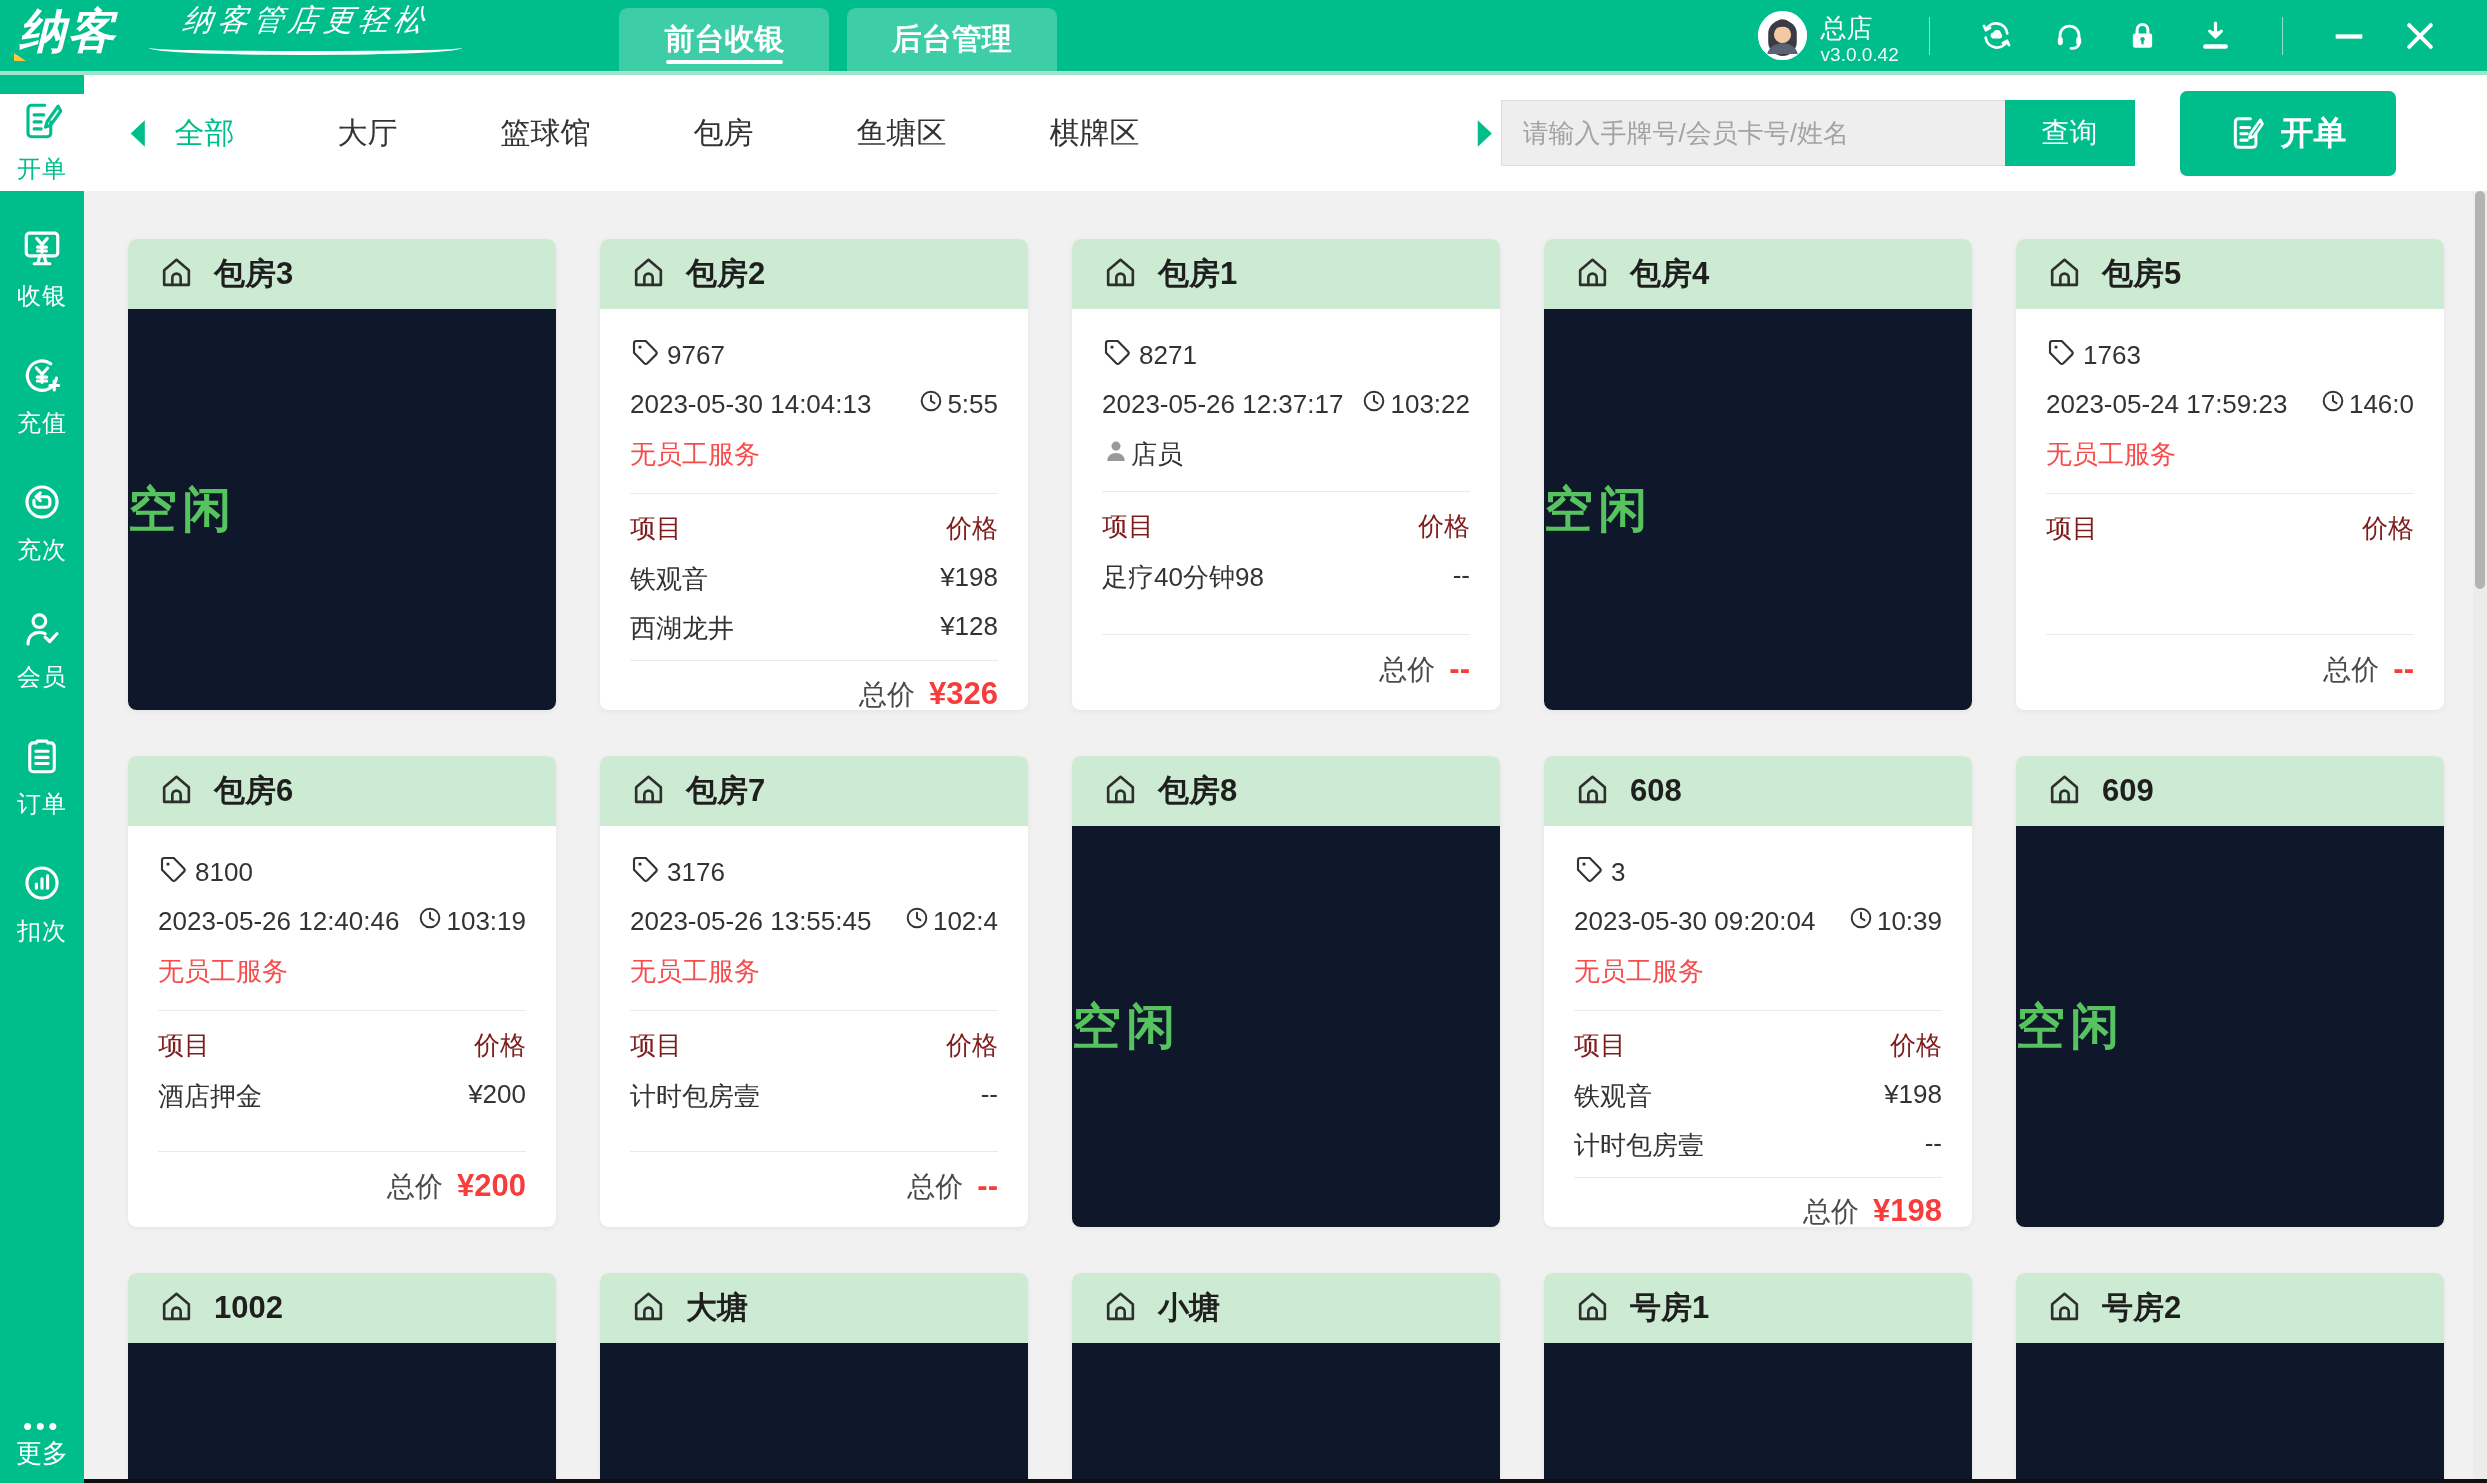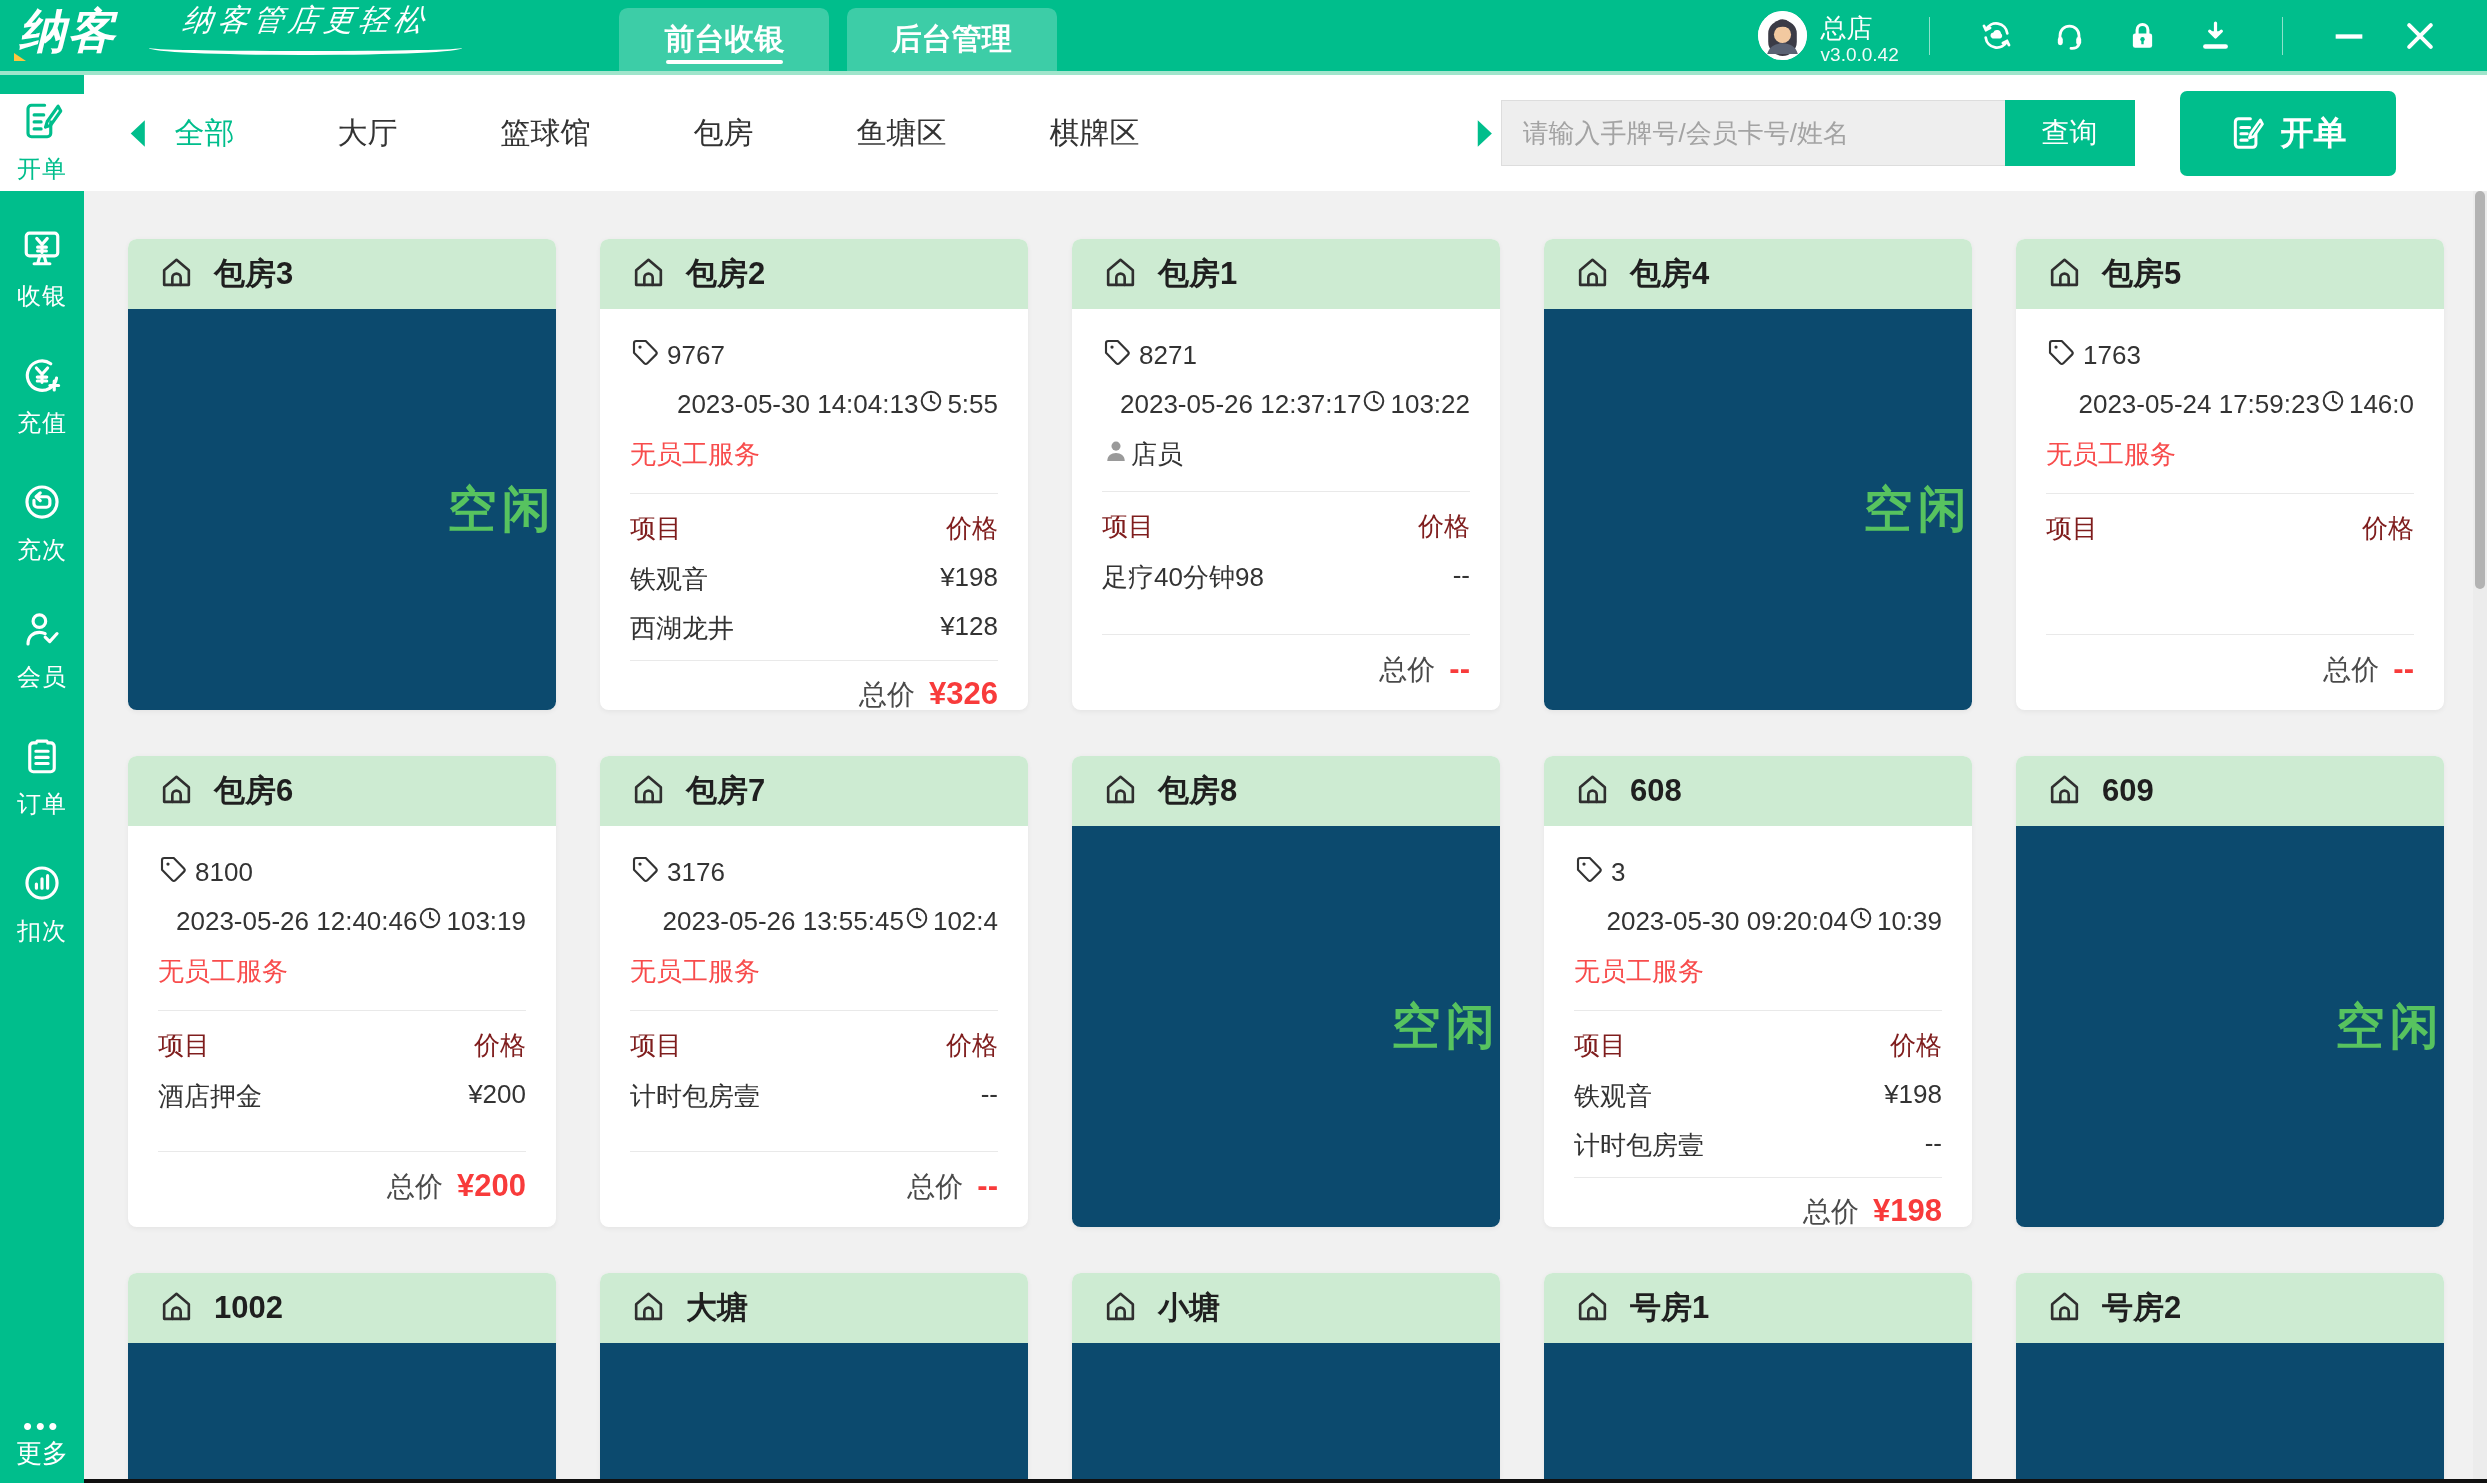--- a/index.html
+++ b/index.html
@@ -69,25 +69,25 @@
   
   .cards{flex:1;overflow:hidden;padding:48px 0 0 44px;display:grid;
     grid-template-columns:repeat(5,428px);grid-auto-rows:471px;column-gap:44px;row-gap:46px;}
   .card{background:#fff;border-radius:8.7px;overflow:hidden;display:flex;flex-direction:column;
     box-shadow:0 1.7px 5.2px rgba(0,0,0,.05);cursor:pointer;}
   .card-header{height:70px;background:#cdebd2;display:flex;align-items:center;gap:19px;
     padding:0 30px;flex:0 0 auto;}
   .card-header svg{width:37px;height:37px;color:#2f2f2f;}
   .room-title{font-size:31px;font-weight:bold;color:#1f1f1f;}
   .card-body{flex:1;display:flex;flex-direction:column;padding:21px 30px 21px;font-size:26px;color:#333;min-height:0;}
-  .card.idle .card-body{background:#0c4a6e;align-items:flex-end;justify-content:center;padding:0;}
+  .card.idle .card-body{background:#0f172a;align-items:flex-start;justify-content:center;padding:0;}
   .idle-text{font-size:49px;font-weight:bold;color:#57c35f;letter-spacing:5.2px;}
   .row-tag{display:flex;align-items:center;gap:7px;margin:7px 0 14px;}
   .row-tag svg{width:30px;height:30px;color:#333;}
-  .row-date{display:flex;justify-content:flex-end;align-items:center;margin-bottom:15.7px;}
+  .row-date{display:flex;justify-content:space-between;align-items:center;margin-bottom:15.7px;}
   .duration{display:flex;align-items:center;gap:3px;}
   .duration svg{width:26px;height:26px;color:#333;}
   .row-staff{display:flex;align-items:center;gap:1px;margin-bottom:5.2px;}
   .row-staff svg{width:28px;height:28px;}
   .notice{color:#f84c4c;margin-bottom:7px;}
   .bdivider{height:0.9px;background:#e9e9e9;margin:14px 0 17.4px;flex:0 0 auto;}
   .cols{display:flex;justify-content:space-between;color:#7f1d1d;margin-bottom:15.7px;}
   .item-row{display:flex;justify-content:space-between;margin-bottom:14px;color:#333;}
   .card-footer{margin-top:auto;flex:0 0 auto;}
   .fdivider{height:0.9px;background:#e9e9e9;margin-bottom:15.7px;}

